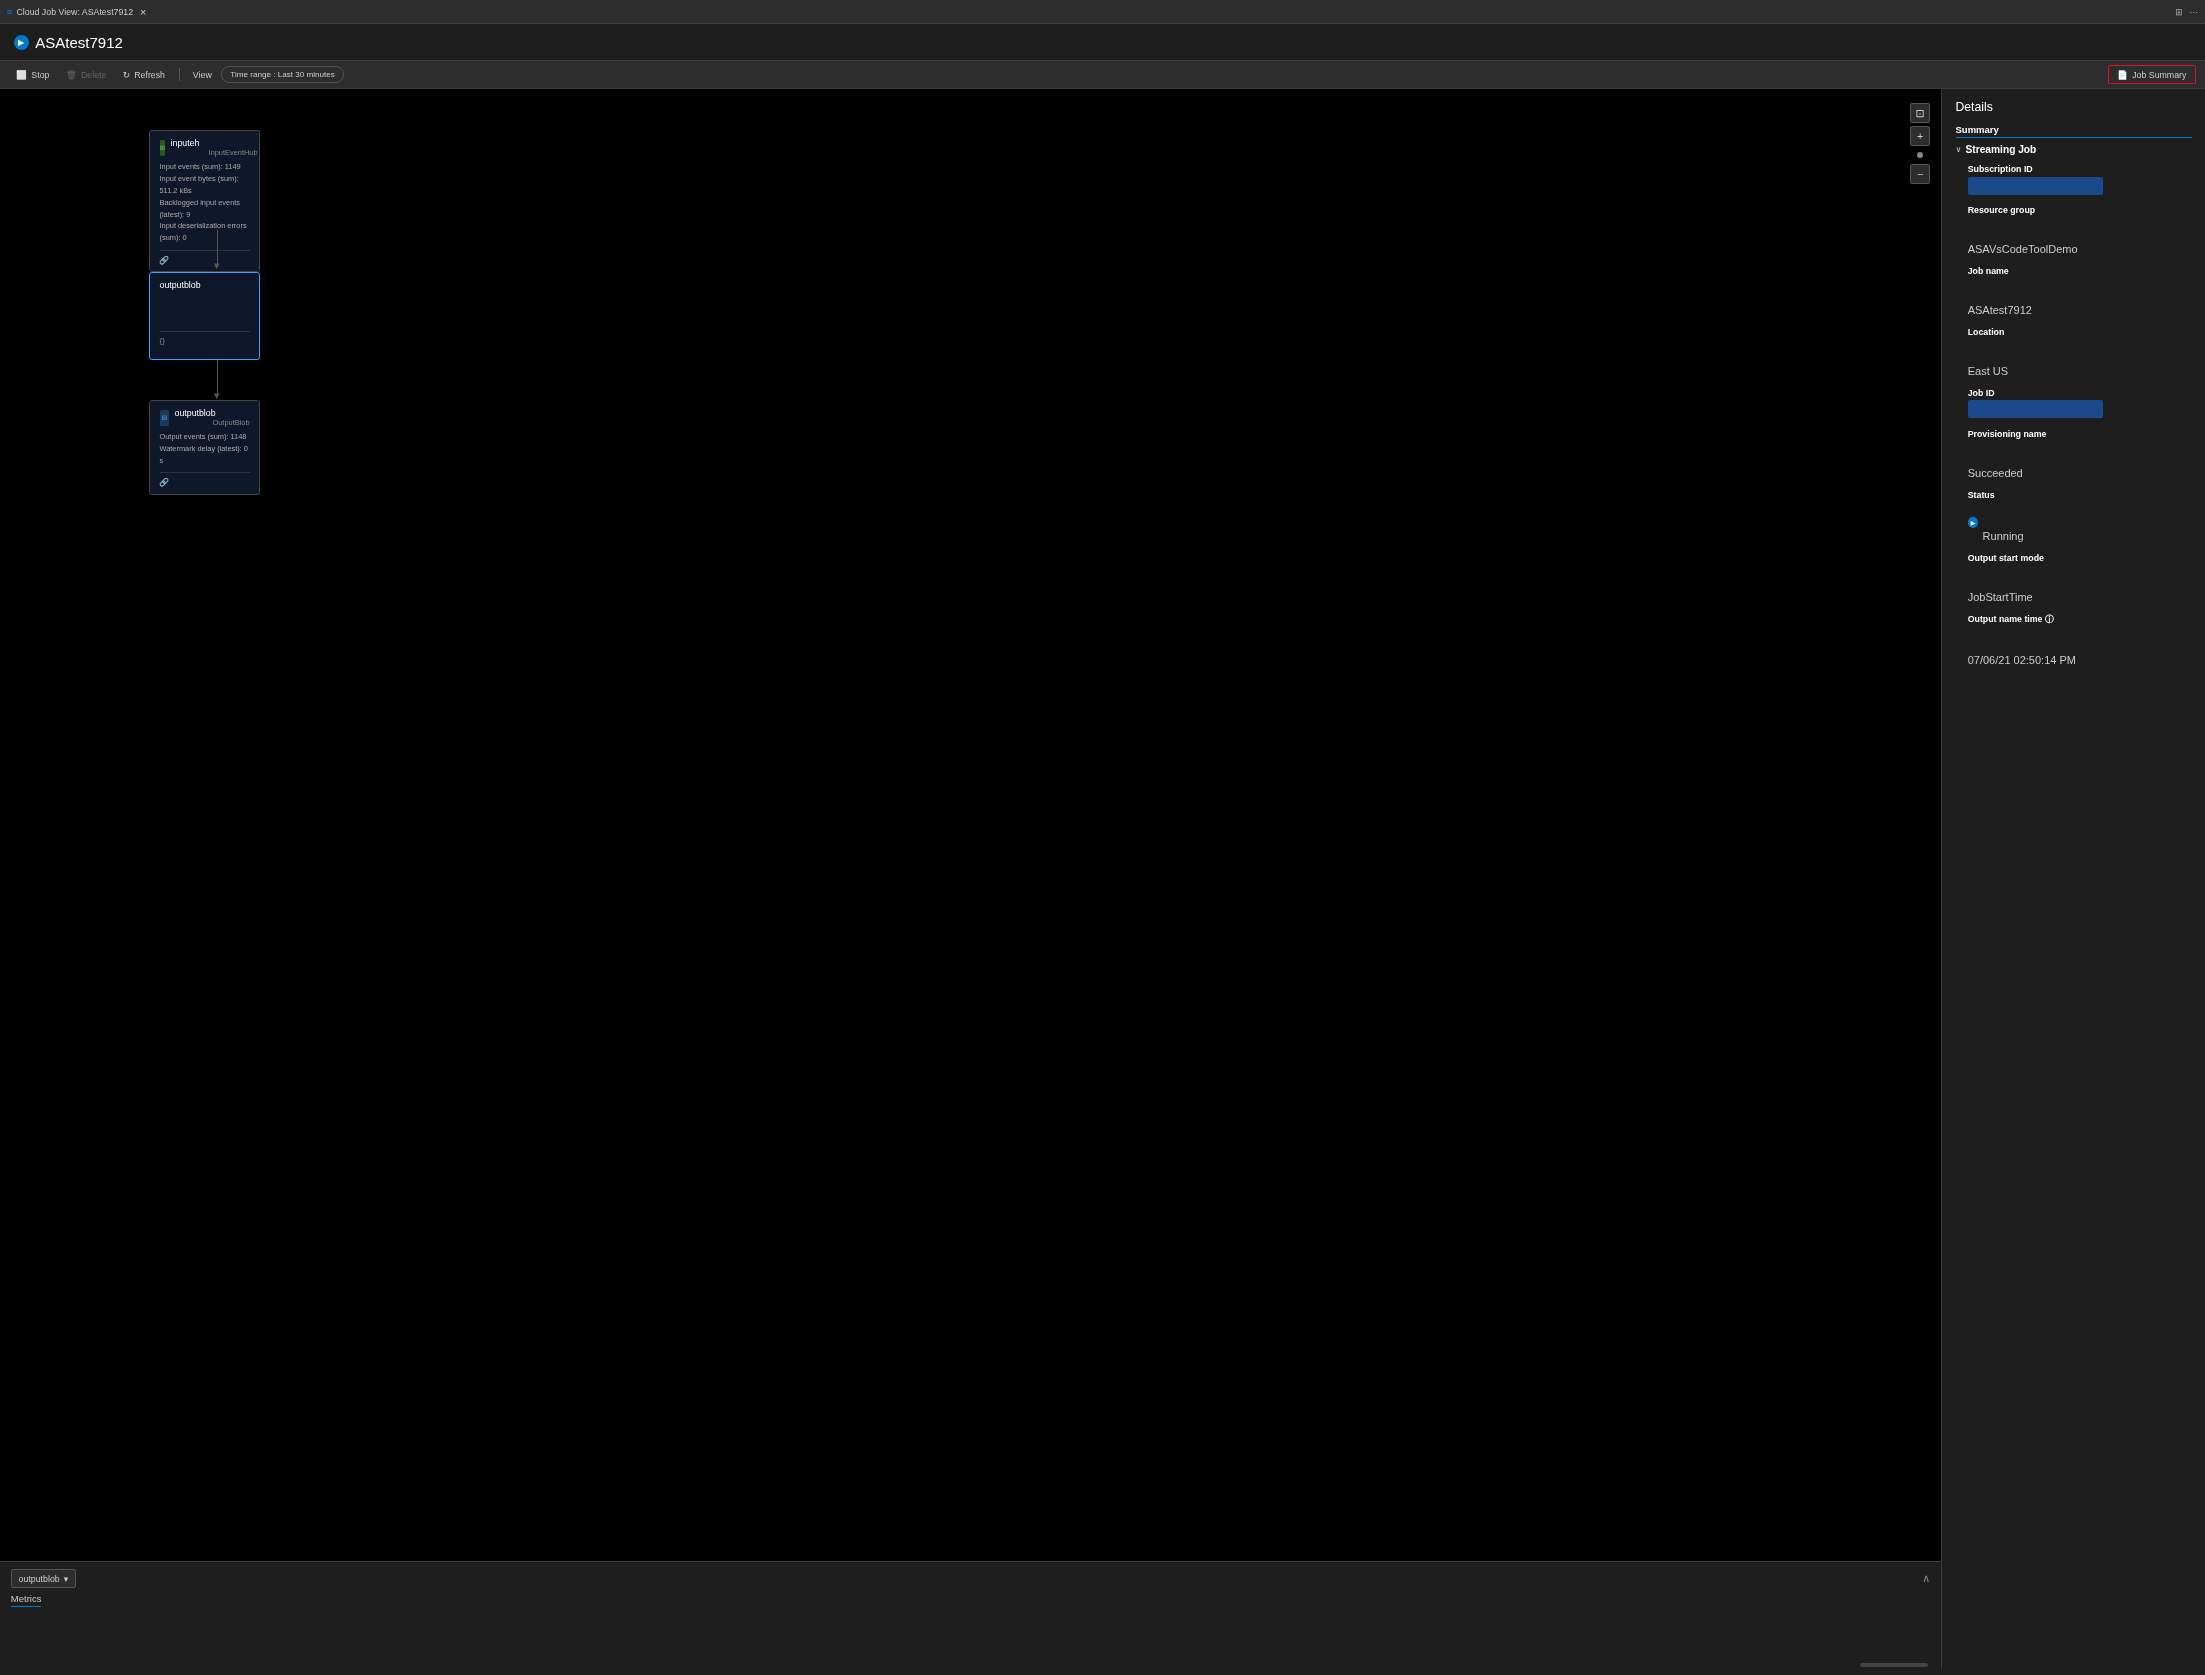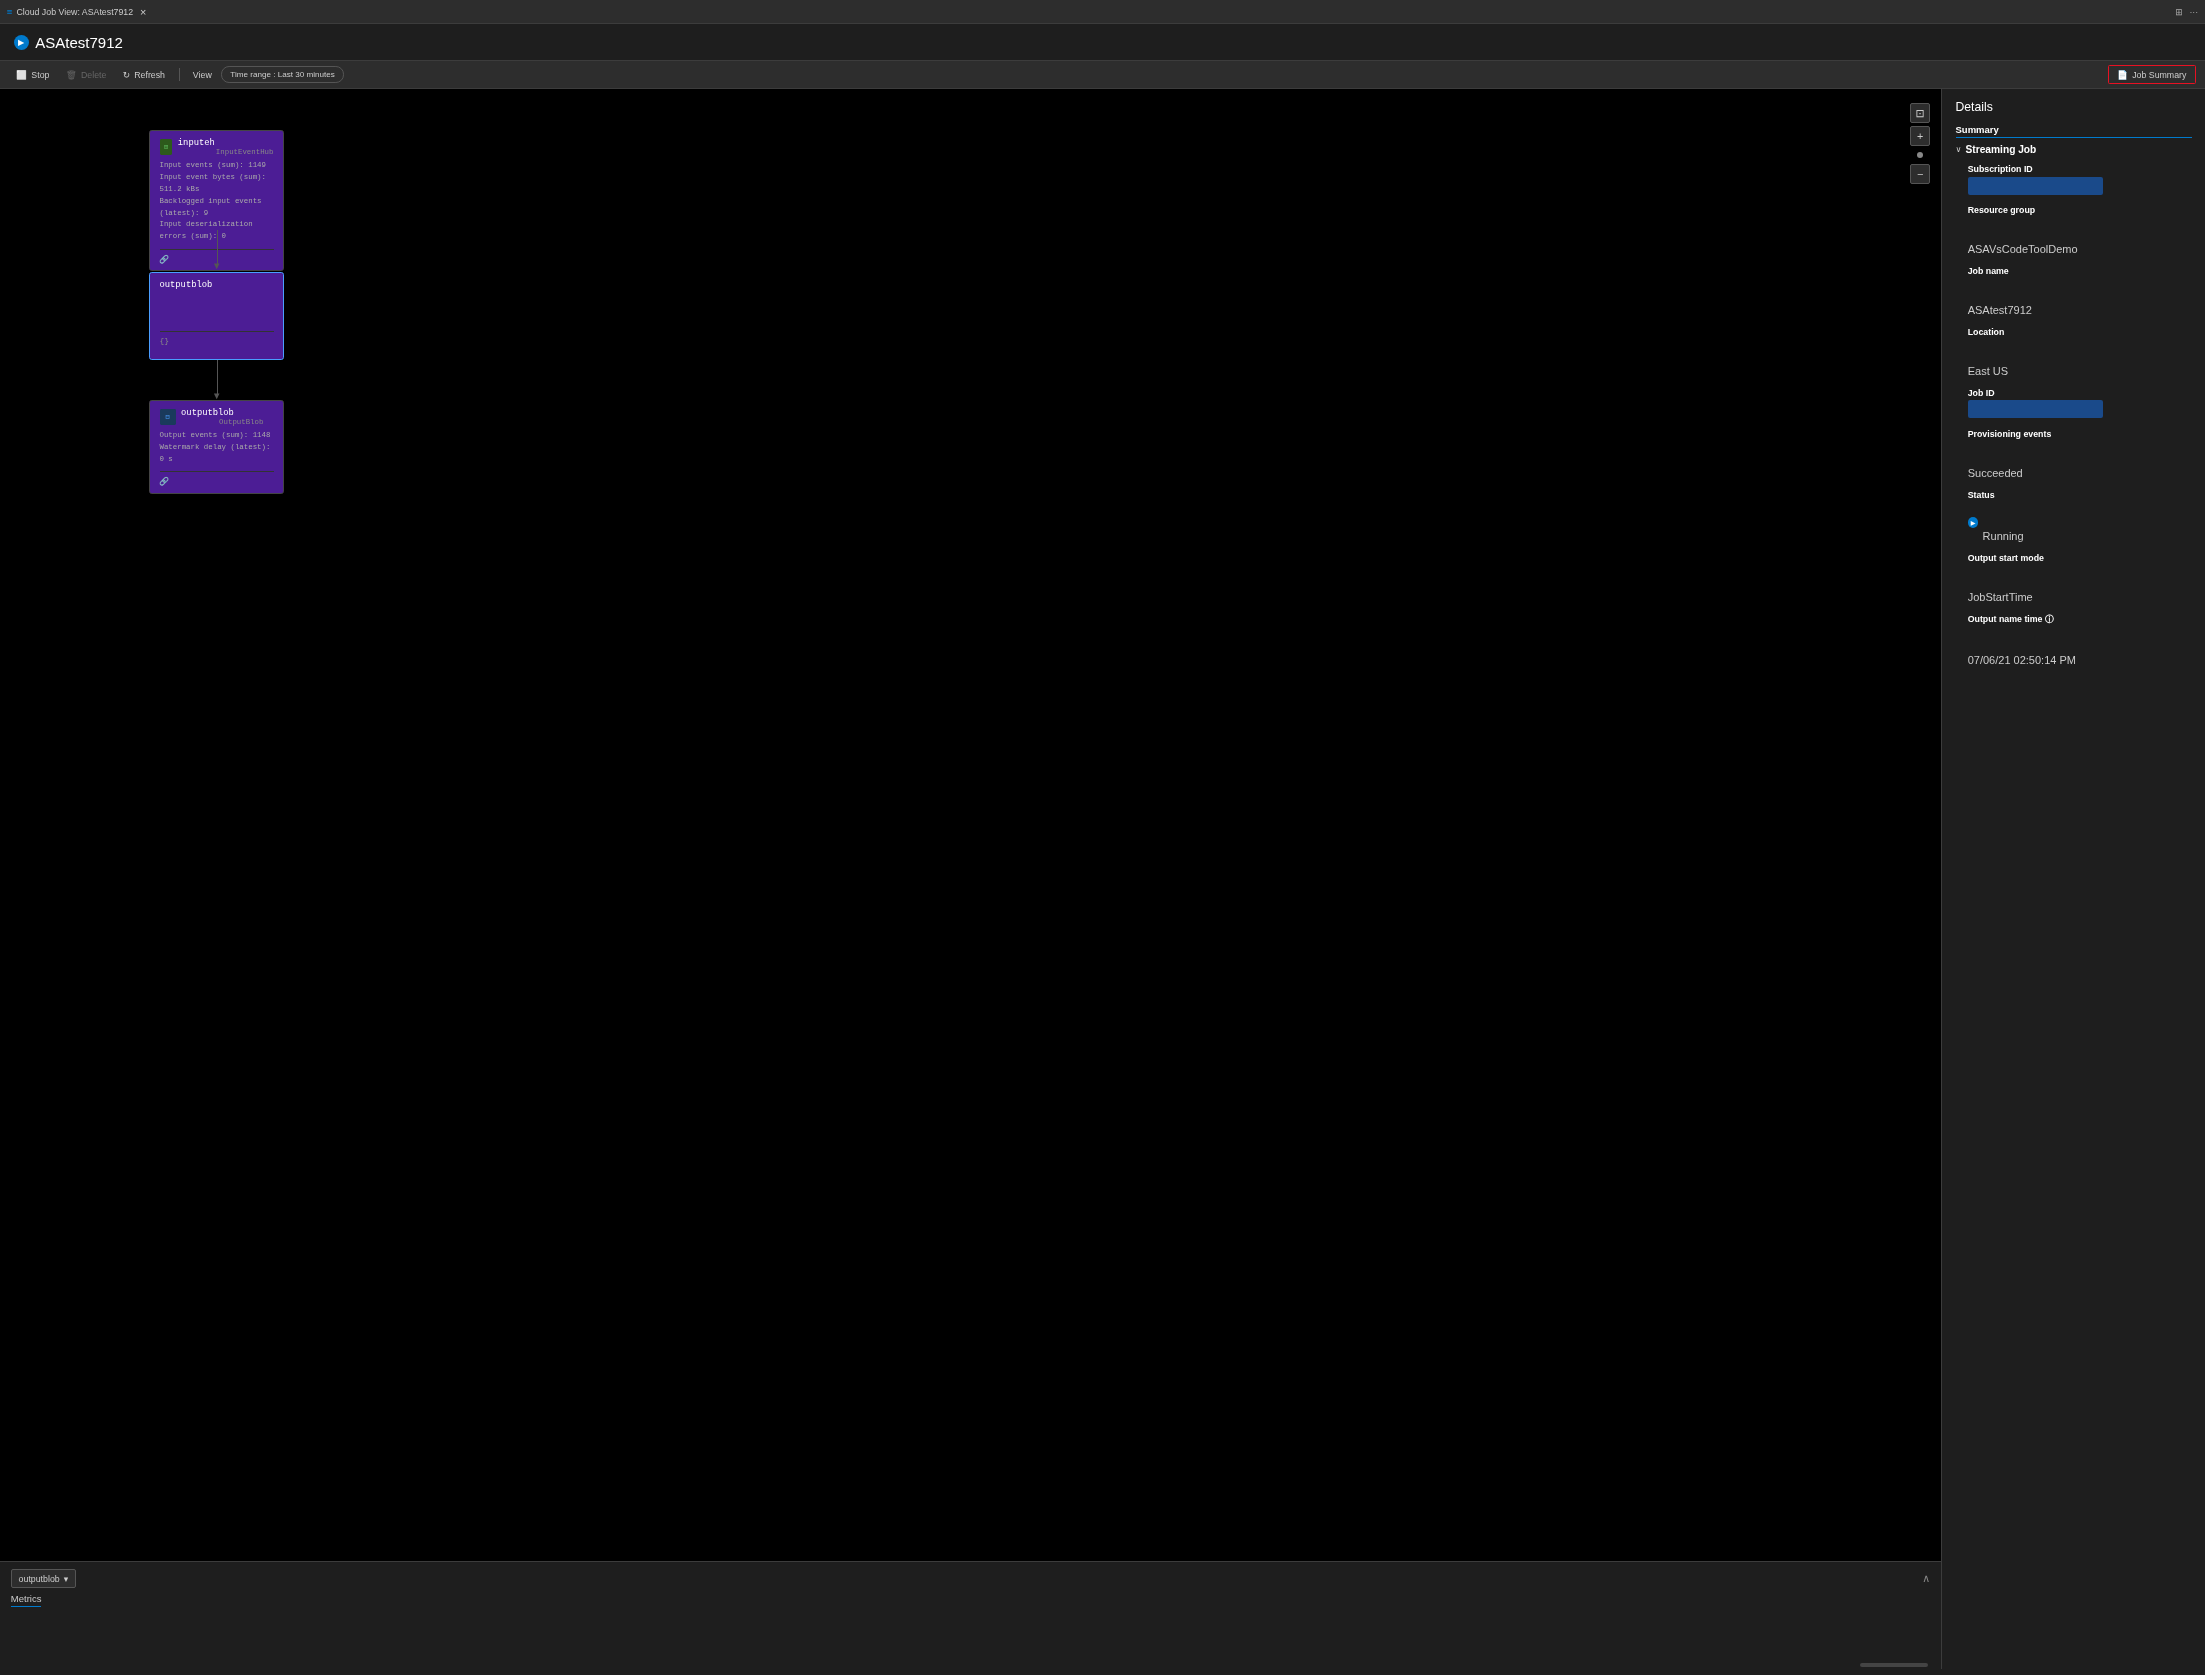--- a/index.html
+++ b/index.html
@@ -151,26 +151,25 @@
 
     .diagram-container {
       flex: 1;
       position: relative;
       overflow: hidden;
     }
 
     
     .node {
       position: absolute;
-      background: #4c1d95;
+      background: #0f172a;
       border: 0.7px solid #444;
       border-radius: 2.7px;
       padding: 6.8px 9.5px;
-      width: 135px;
-      font-family: Liberation Mono, monospace;
+      width: 111px;
     }
     .node.selected {
       border: 1.4px solid #4a9eff;
     }
     .node-header {
       display: flex;
       align-items: center;
       gap: 5.4px;
       margin-bottom: 4.1px;
     }
@@ -515,21 +514,21 @@
         <div class="detail-label">Location</div>
         <div class="detail-value">East US</div>
       </div>
 
       <div class="detail-item">
         <div class="detail-label">Job ID</div>
         <div class="detail-value-redacted"></div>
       </div>
 
       <div class="detail-item">
-        <div class="detail-label">Provisioning events</div>
+        <div class="detail-label">Provisioning name</div>
         <div class="detail-value">Succeeded</div>
       </div>
 
       <div class="detail-item">
         <div class="detail-label">Status</div>
         <div class="status-running">
           <div class="status-icon-running">▶</div>
           <span class="detail-value">Running</span>
         </div>
       </div>

